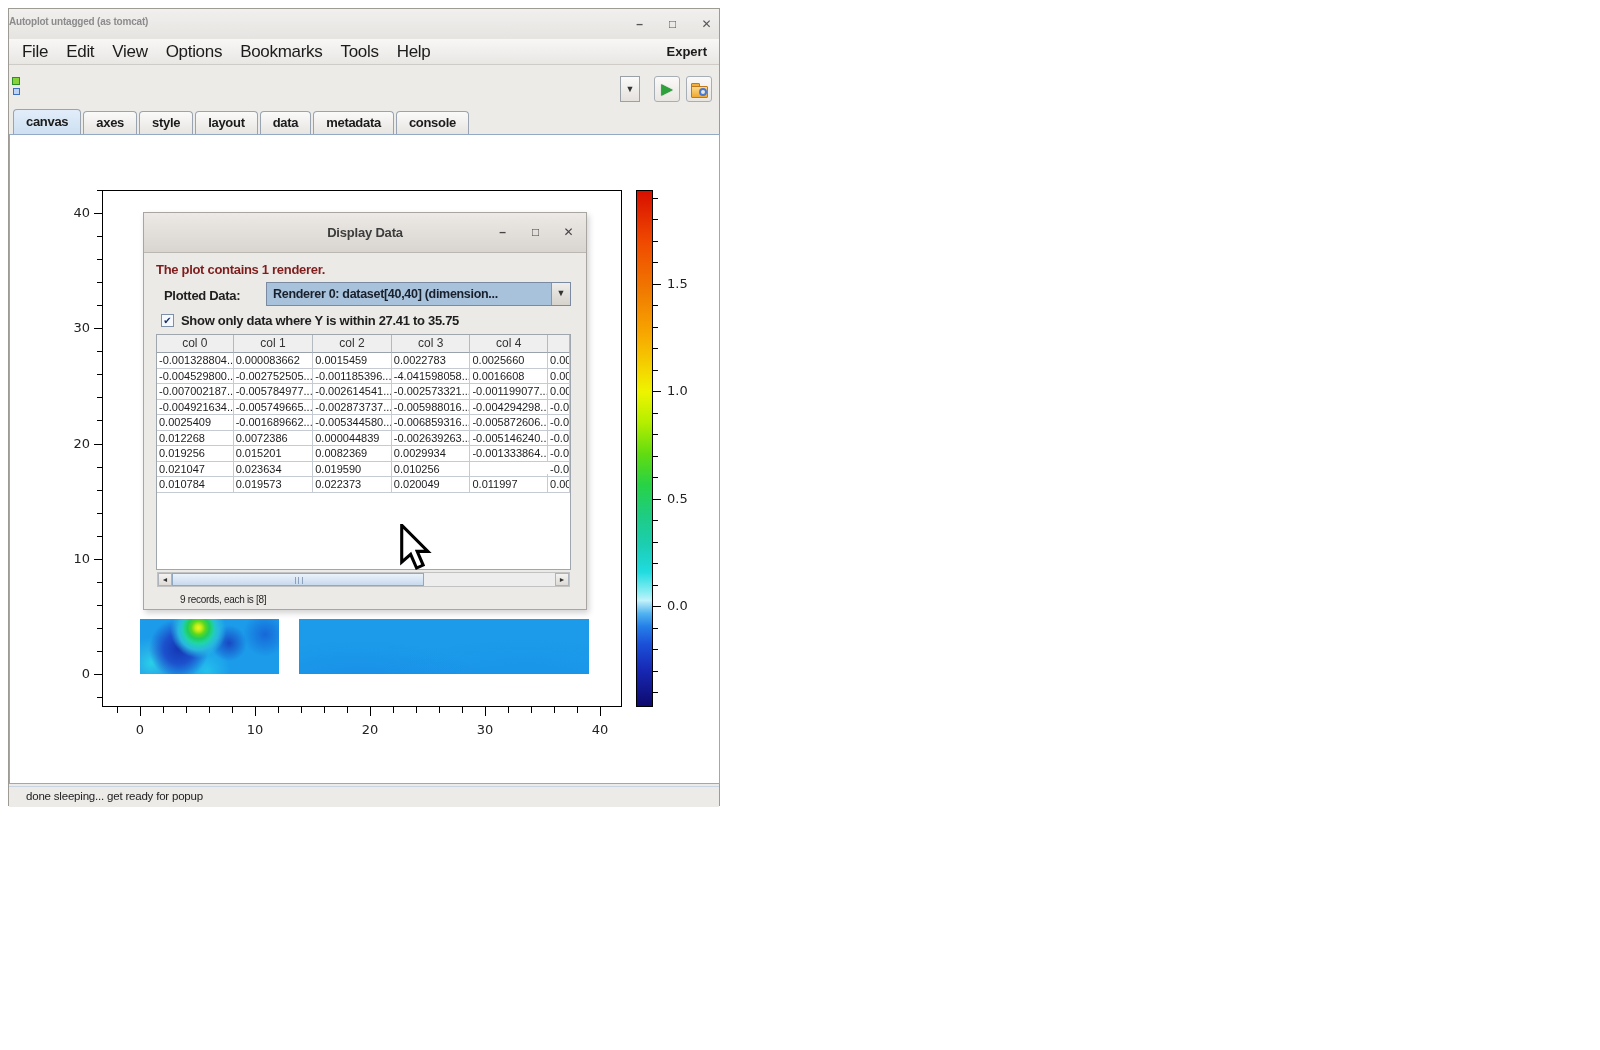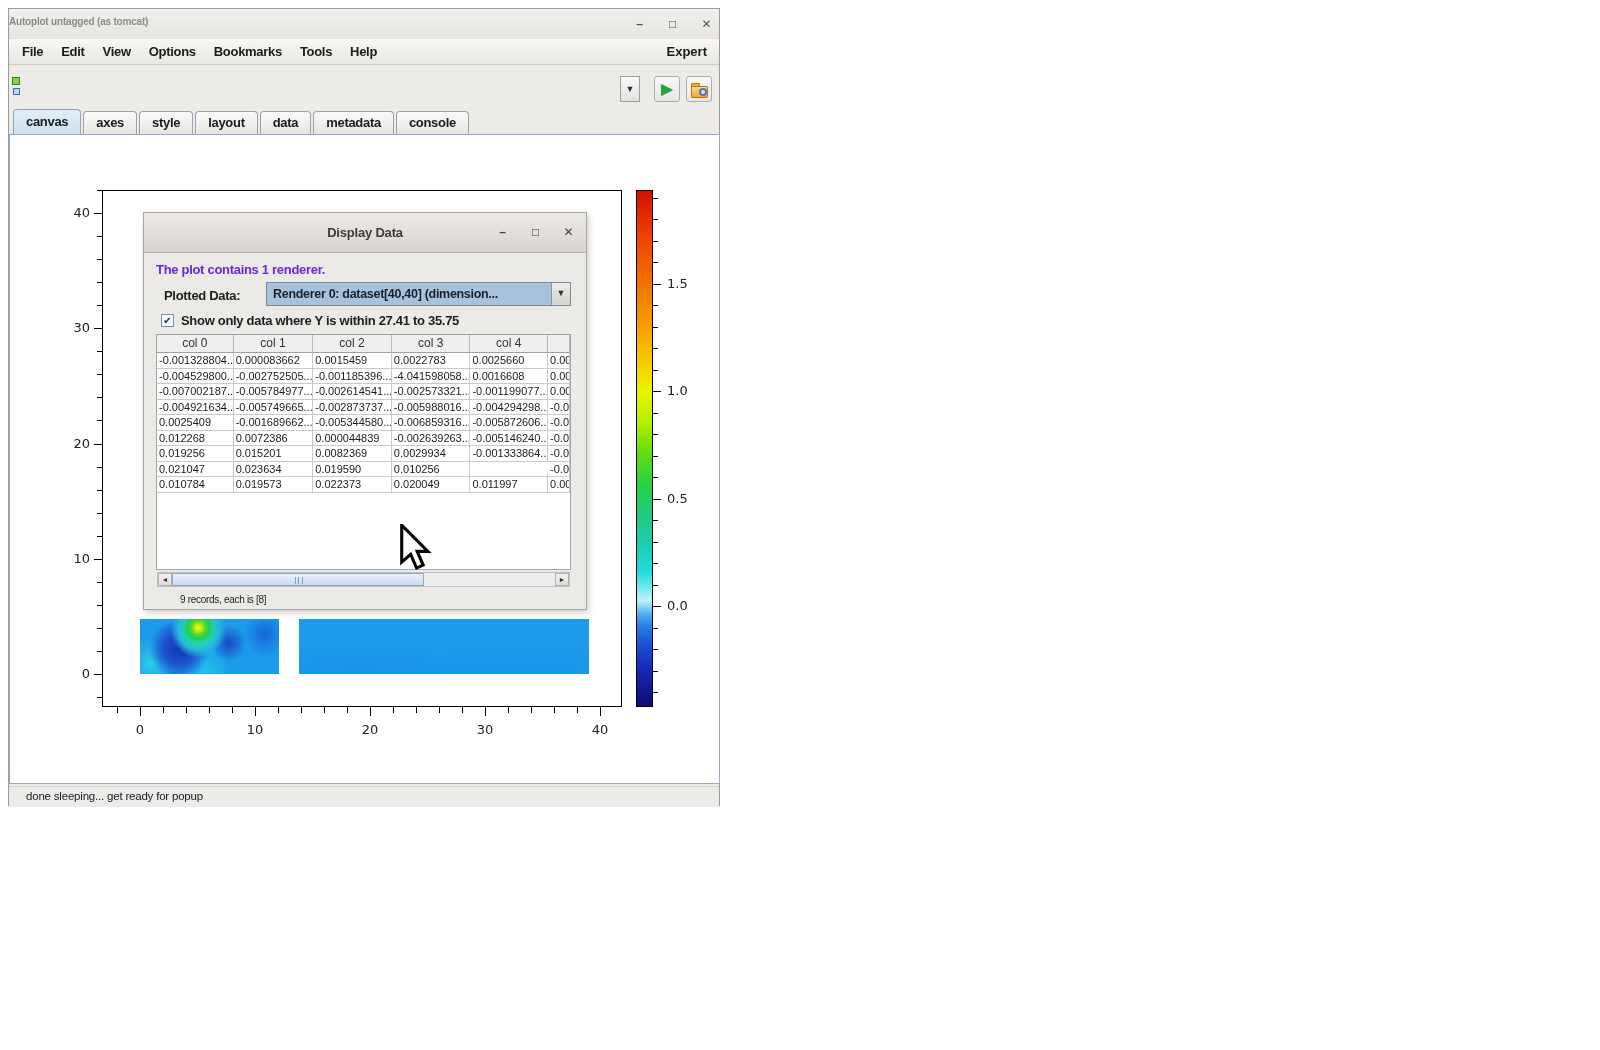--- a/index.html
+++ b/index.html
@@ -3,21 +3,21 @@
 <meta charset="utf-8">
 <style>
   html,body{margin:0;padding:0;background:#fff;}
   body{width:1600px;height:1050px;position:relative;font-family:"Liberation Sans","DejaVu Sans",sans-serif;overflow:hidden;}
   
   .window{position:absolute;left:8px;top:8px;width:712px;height:798px;background:#EDEBE8;border:1px solid #9E9A94;box-sizing:border-box;}
   .titlebar{position:absolute;left:0;top:0;width:100%;height:30px;background:linear-gradient(#F2F0EE,#E6E4E1);}
   .titlebar .title{position:absolute;left:0;right:12px;top:7px;text-align:left;font-size:10px;font-weight:bold;color:#8C8C8C;letter-spacing:-0.2px;}
   .win-btn{position:absolute;top:7px;width:17px;height:17px;text-align:center;line-height:16px;font-size:12px;color:#555;font-weight:bold;cursor:default;}
   .menubar{position:absolute;left:0;top:30px;width:100%;height:26px;background:linear-gradient(#F8F7F6,#E9E7E4);border-bottom:1px solid #CFCCC7;box-sizing:border-box;}
-  .menu-item{display:inline-block;padding:0 9px;line-height:25px;font-size:13px;font-weight:bold;color:#1B1B1B;letter-spacing:-0.3px;}
+  .menu-item{display:inline-block;padding:0 9px;line-height:25px;font-size:17px;font-weight:normal;color:#1B1B1B;letter-spacing:-0.3px;}
   .menu-right{position:absolute;right:12px;top:0;line-height:25px;font-size:13px;font-weight:bold;color:#1B1B1B;}
   
   .toolbar{position:absolute;left:0;top:56px;width:100%;height:44px;}
   .uri-icons{position:absolute;left:3px;top:12px;width:10px;height:22px;}
   .sq1{position:absolute;left:0;top:0;width:8px;height:8px;background:#86D23A;border:1.5px solid #2E8F22;box-sizing:border-box;}
   .sq2{position:absolute;left:1px;top:11px;width:7px;height:7px;background:#BFD4F2;border:1.5px solid #3B6FC4;box-sizing:border-box;}
   .uri-field{position:absolute;left:14px;top:11px;width:597px;height:26px;border:2px solid #3E4347;background:#fff;box-sizing:border-box;font-family:"Liberation Sans","DejaVu Sans",sans-serif;font-size:12.5px;font-weight:bold;letter-spacing:-0.45px;color:#111;padding:0 3px;}
   .uri-drop{position:absolute;left:611px;top:11px;width:20px;height:26px;background:linear-gradient(#FBFAF9,#E4E1DD);border:1px solid #9AA0A8;box-sizing:border-box;text-align:center;line-height:24px;font-size:9px;color:#333;}
   .tool-btn{position:absolute;top:11px;width:26px;height:26px;background:linear-gradient(#FBFAF9,#E9E6E2);border:1px solid #A8AEB6;border-radius:3px;box-sizing:border-box;text-align:center;}
   .play-glyph{font-size:15px;line-height:23px;color:#2FA13C;text-shadow:0 0 1px #1C7426;}
@@ -57,21 +57,21 @@
       radial-gradient(ellipse 240px 70px at 78% 125%, rgba(16,100,220,0.16),rgba(16,100,220,0) 70%),
       #1b9bea;}
   
   .statusbar{position:absolute;left:0;top:777px;width:100%;height:20px;background:#EDEBE8;border-top:1px solid #C9D4E2;}
   .status-text{position:absolute;left:17px;top:3px;font-size:11.5px;color:#222;letter-spacing:-0.2px;}
   
   .dialog{position:absolute;left:143px;top:212px;width:444px;height:398px;background:#ECEAE7;border:1px solid #A9A5A0;box-shadow:2px 3px 6px rgba(0,0,0,0.18);box-sizing:border-box;z-index:10;}
   .dlg-title{position:absolute;left:0;top:0;width:100%;height:40px;background:linear-gradient(#ECE9E6,#D9D5D0);border-bottom:1px solid #BBB6B0;box-sizing:border-box;}
   .dlg-title .title{position:absolute;left:0;right:0;top:12px;text-align:center;font-size:13px;font-weight:bold;color:#3D3D3D;letter-spacing:-0.2px;}
   .dlg-btn{position:absolute;top:11px;width:17px;height:17px;text-align:center;line-height:16px;font-size:12px;font-weight:bold;color:#444;}
-  .dlg-msg{position:absolute;left:12px;top:49px;font-size:13px;font-weight:bold;color:#6d28d9;letter-spacing:-0.3px;}
+  .dlg-msg{position:absolute;left:12px;top:49px;font-size:13px;font-weight:bold;color:#7f1d1d;letter-spacing:-0.3px;}
   .dlg-plabel{position:absolute;left:20px;top:75px;font-size:13px;font-weight:bold;color:#1E1E1E;letter-spacing:-0.3px;}
   .combo{position:absolute;left:122px;top:69px;width:305px;height:24px;border:1px solid #7A8AA0;box-sizing:border-box;background:#A9C2DC;}
   .combo .val{position:absolute;left:6px;top:4px;right:20px;font-size:12.5px;font-weight:bold;color:#18202C;letter-spacing:-0.3px;white-space:nowrap;overflow:hidden;}
   .combo .arrow{position:absolute;right:0;top:0;width:18px;height:22px;background:linear-gradient(#EFEDEA,#D6D2CC);border-left:1px solid #8A96A6;text-align:center;line-height:21px;font-size:9px;color:#333;}
   .cb-row{position:absolute;left:17px;top:100px;height:15px;}
   .cb{position:absolute;left:0;top:1px;width:13px;height:13px;background:#F5F9FD;border:1px solid #7E90A8;box-sizing:border-box;text-align:center;line-height:11px;font-size:10px;color:#17306B;}
   .cb-label{position:absolute;left:20px;top:0;font-size:13px;font-weight:bold;color:#1E1E1E;white-space:nowrap;letter-spacing:-0.3px;}
   .tbl{position:absolute;left:12px;top:121px;width:415px;height:236px;background:#fff;border:1px solid #A0A6AE;box-sizing:border-box;overflow:hidden;}
   .hrow{display:flex;height:18px;background:#EFEFEF;}
   .th{box-sizing:border-box;border-right:1px solid #B4BAC2;border-bottom:1px solid #9AA2AC;font-size:12px;color:#333;text-align:center;line-height:17px;overflow:hidden;white-space:nowrap;}

